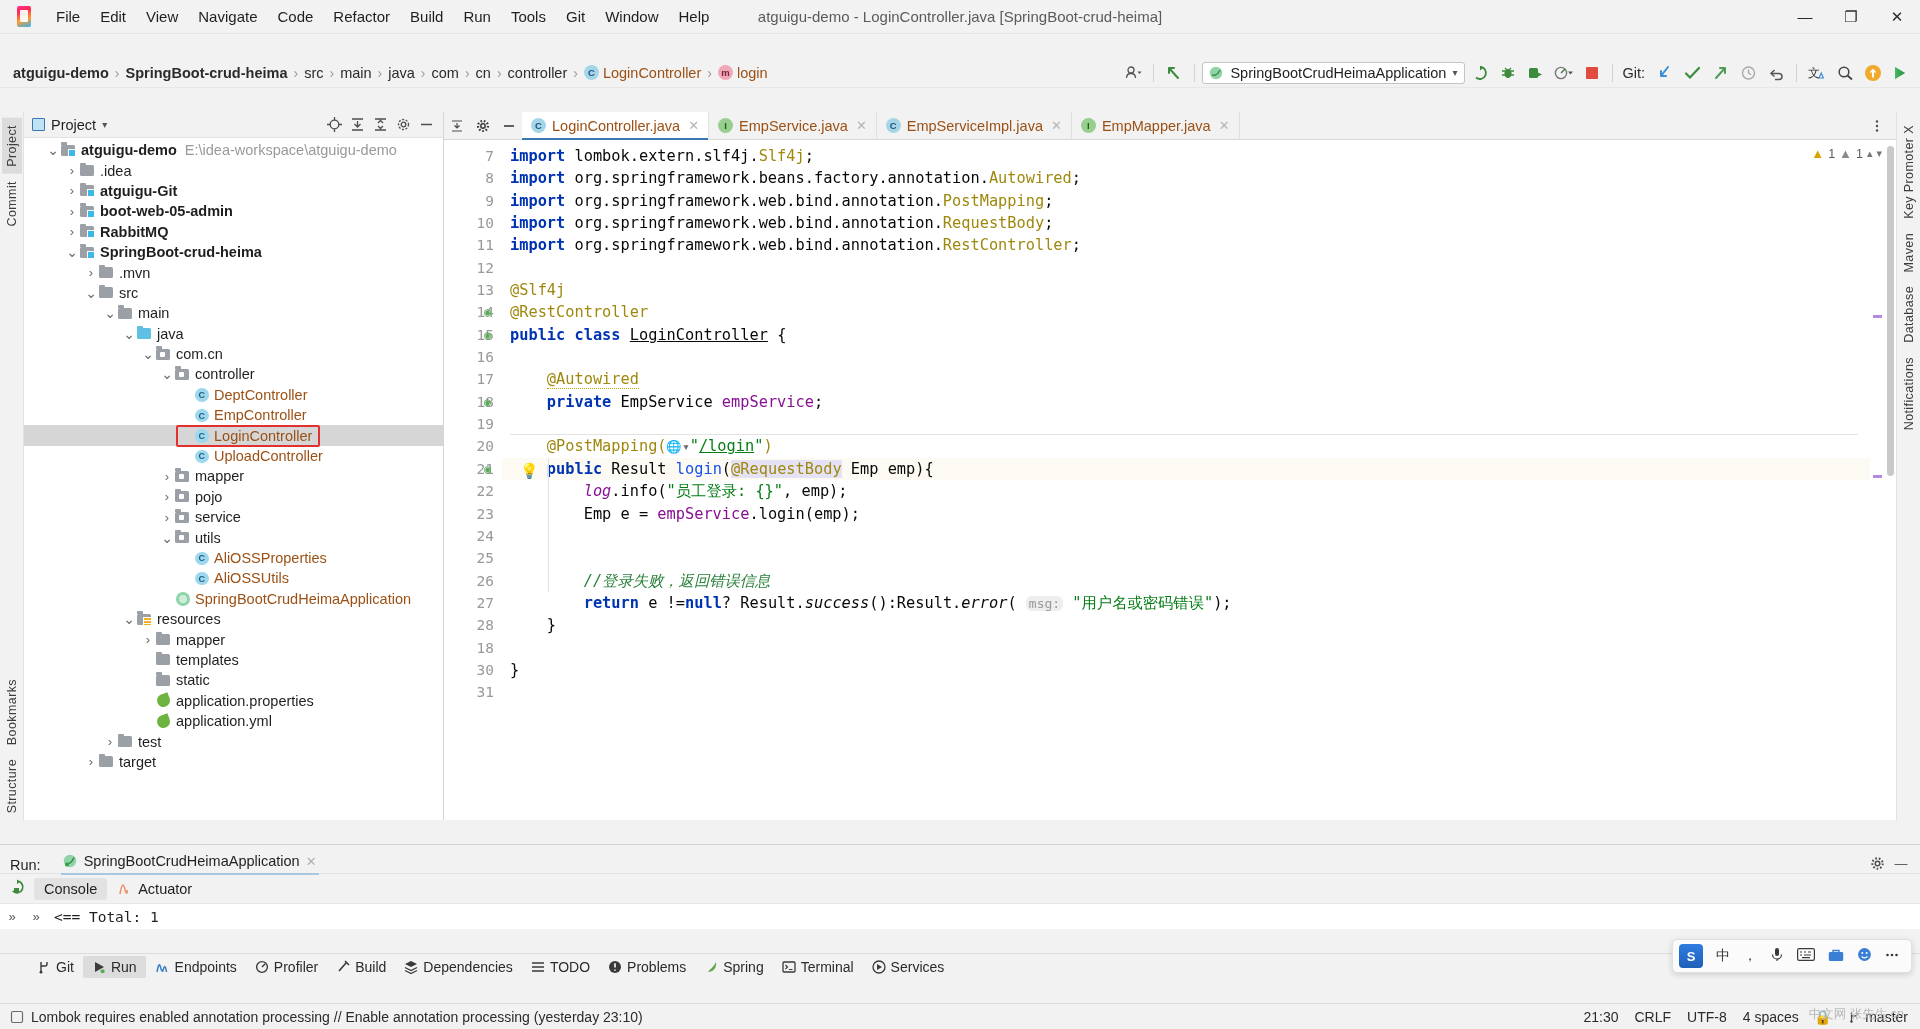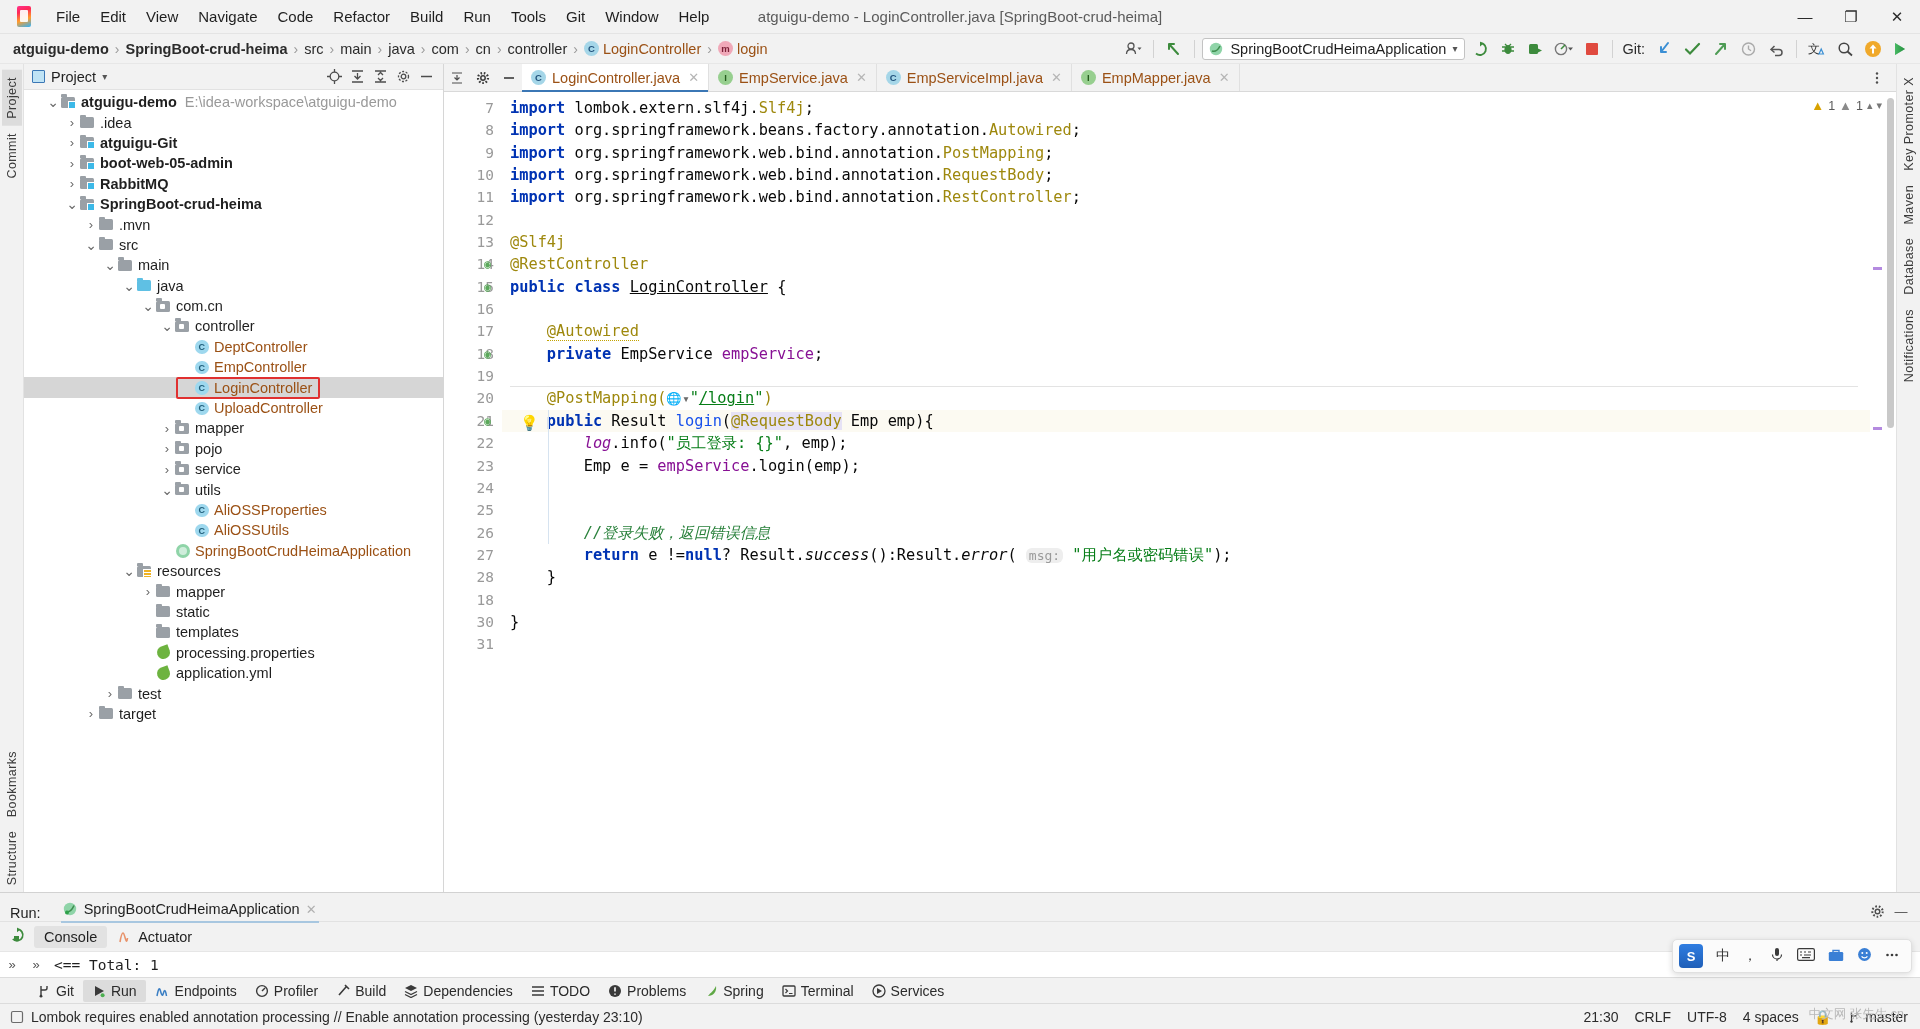--- a/index.html
+++ b/index.html
@@ -4,21 +4,21 @@
 <style>
   * { box-sizing: border-box; margin:0; padding:0; }
   html,body { width:1920px; height:1029px; overflow:hidden; }
   body {
     font-family: "Liberation Sans", sans-serif;
     font-size: 15px;
     background:#f2f2f2;
     color:#1a1a1a;
     -webkit-font-smoothing: antialiased;
   }
-  .ide { width:1920px; height:1029px; display:flex; flex-direction:column; background:#f2f2f2; }
+  .ide { width:1920px; height:1029px; display:flex; flex-direction:column; background:#f2f2f2;gap:24px; }
 
   
   .titlebar {
     height:34px; display:flex; align-items:center; background:#f2f2f2;
     border-bottom:1px solid #e4e4e4; position:relative; flex:0 0 34px;
   }
   .app-logo { width:20px; height:22px; margin:0 12px 0 14px; position:relative; flex:0 0 20px; }
   .app-logo .lg { position:absolute; left:3px; top:0; width:14px; height:21px;
      background:linear-gradient(160deg,#ff318c 0%,#fe2857 28%,#ff9d2b 62%,#2bb3ff 100%); border-radius:2px;}
   .app-logo .lg::after{ content:""; position:absolute; left:3px; top:4px; width:8px; height:12px; background:#fff; opacity:.92; border-radius:1px;}
@@ -625,39 +625,39 @@
               <span class="fldr"></span>
             </span>
             <span class="lbl ">mapper</span>
           </div>
           <div class="row">
             <span style="width:117px;flex:0 0 117px"></span>
             <span class="arrow" style="font-size:13px;"></span>
             <span class="ic">
               <span class="fldr"></span>
             </span>
+            <span class="lbl ">templates</span>
+          </div>
+          <div class="row">
+            <span style="width:117px;flex:0 0 117px"></span>
+            <span class="arrow" style="font-size:13px;"></span>
+            <span class="ic">
+              <span class="fldr"></span>
+            </span>
             <span class="lbl ">static</span>
-          </div>
-          <div class="row">
-            <span style="width:117px;flex:0 0 117px"></span>
-            <span class="arrow" style="font-size:13px;"></span>
-            <span class="ic">
-              <span class="fldr"></span>
-            </span>
-            <span class="lbl ">templates</span>
           </div>
           <div class="row">
             <span style="width:117px;flex:0 0 117px"></span>
             <span class="arrow" style="font-size:13px;"></span>
             <span class="ic">
               <span class="prop-ic">
                 <span class="leaf"></span>
               </span>
             </span>
-            <span class="lbl ">processing.properties</span>
+            <span class="lbl ">application.properties</span>
           </div>
           <div class="row">
             <span style="width:117px;flex:0 0 117px"></span>
             <span class="arrow" style="font-size:13px;"></span>
             <span class="ic">
               <span class="prop-ic">
                 <span class="leaf"></span>
               </span>
             </span>
             <span class="lbl ">application.yml</span>

